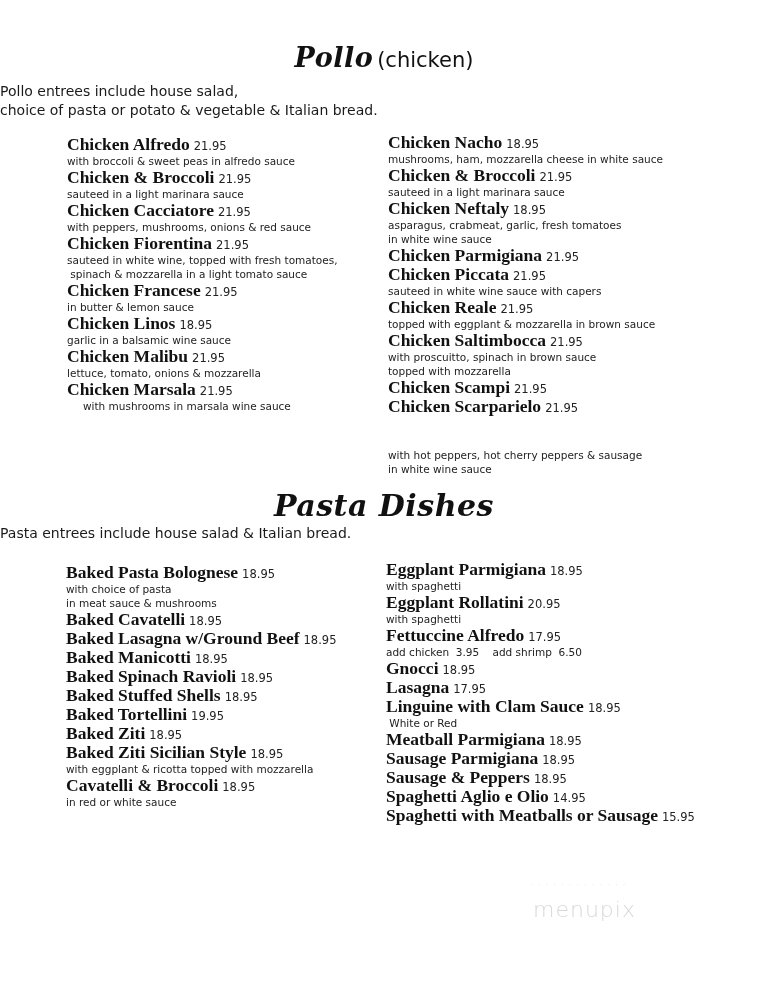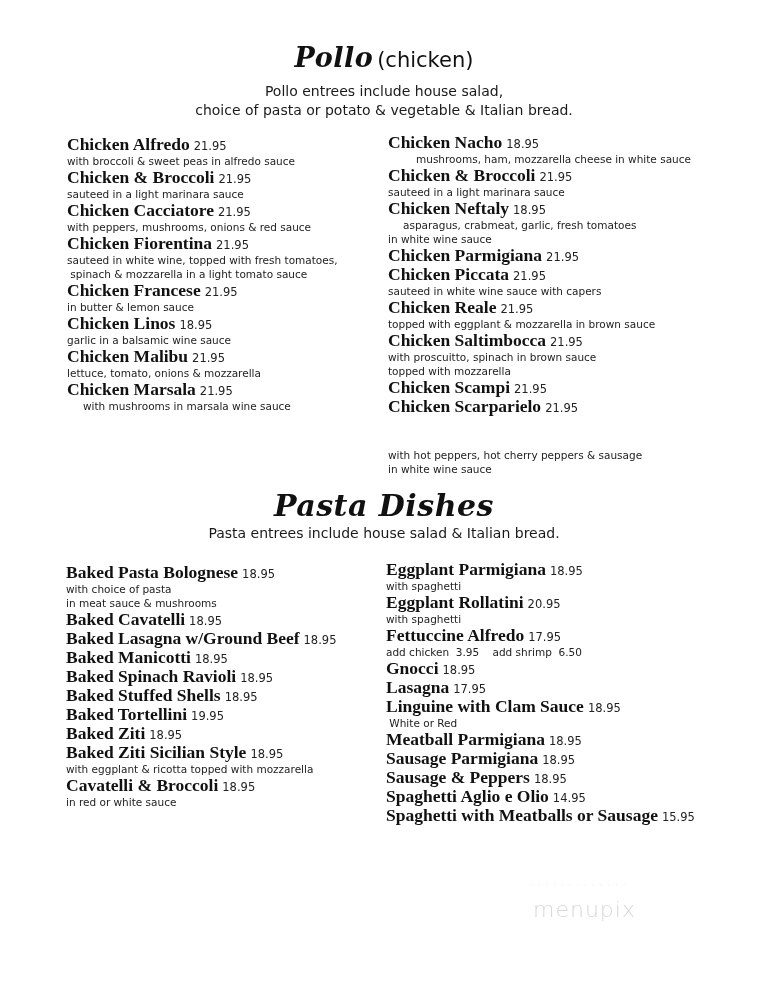--- a/index.html
+++ b/index.html
@@ -7,21 +7,21 @@
   .page { position: absolute; left: 0; top: 0; width: 768px; height: 994px; }
   .section-title {
     position: absolute; left: 0; width: 768px; text-align: center;
   }
   .script {
     font-family: "DejaVu Serif", serif; font-style: italic; font-weight: bold;
     letter-spacing: 0.5px;
   }
   .plain-title { font-family: "DejaVu Sans", sans-serif; font-weight: normal; }
   .intro {
-    position: absolute; left: 0; width: 768px; text-align: center;
+    position: absolute; left: 0; width: 768px; text-align: left;
     font-family: "DejaVu Sans", sans-serif; font-size: 14px; line-height: 19px; color: #1a1a1a;
   }
   .col { position: absolute; }
   .item { margin: 0; padding: 0; }
   .item-name {
     font-family: "Liberation Serif", serif; font-weight: bold; font-size: 17.5px;
     line-height: 19px; color: #111;
   }
   .item-price {
     font-family: "DejaVu Sans", sans-serif; font-size: 11.5px; color: #222; margin-left: 4px;
@@ -84,29 +84,29 @@
         <div class="item-desc" style="white-space: pre;">lettuce, tomato, onions &amp; mozzarella</div>
       </div>
       <div class="item">
         <div><span class="item-name">Chicken Marsala</span><span class="item-price">21.95</span></div>
         <div class="item-desc" style="white-space: pre; margin-left: 16px;">with mushrooms in marsala wine sauce</div>
       </div>
     </div>
   <div class="col" id="pollo-right" style="left:388px; top:133px;">
       <div class="item">
         <div><span class="item-name">Chicken Nacho</span><span class="item-price">18.95</span></div>
-        <div class="item-desc" style="white-space: pre; margin-left: 28px;">mushrooms, ham, mozzarella cheese in white sauce</div>
+        <div class="item-desc" style="white-space: pre;">mushrooms, ham, mozzarella cheese in white sauce</div>
       </div>
       <div class="item">
         <div><span class="item-name">Chicken &amp; Broccoli</span><span class="item-price">21.95</span></div>
         <div class="item-desc" style="white-space: pre;">sauteed in a light marinara sauce</div>
       </div>
       <div class="item">
         <div><span class="item-name">Chicken Neftaly</span><span class="item-price">18.95</span></div>
-        <div class="item-desc" style="white-space: pre; margin-left: 15px;">asparagus, crabmeat, garlic, fresh tomatoes</div>
+        <div class="item-desc" style="white-space: pre;">asparagus, crabmeat, garlic, fresh tomatoes</div>
         <div class="item-desc" style="white-space: pre;">in white wine sauce</div>
       </div>
       <div class="item">
         <div><span class="item-name">Chicken Parmigiana</span><span class="item-price">21.95</span></div>
       </div>
       <div class="item">
         <div><span class="item-name">Chicken Piccata</span><span class="item-price">21.95</span></div>
         <div class="item-desc" style="white-space: pre;">sauteed in white wine sauce with capers</div>
       </div>
       <div class="item">

